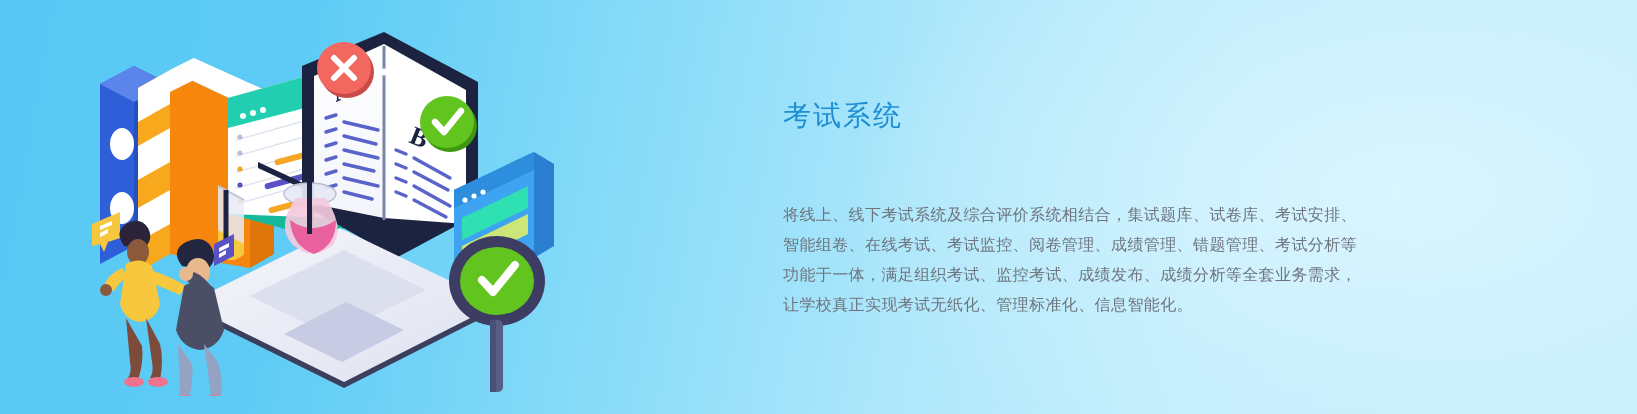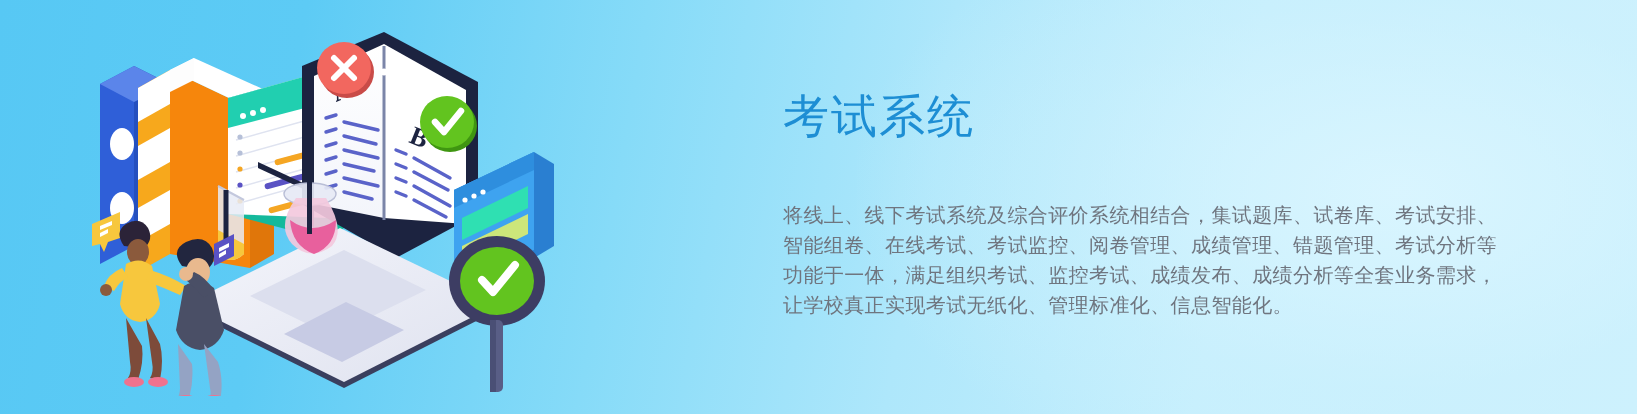--- a/index.html
+++ b/index.html
@@ -27,30 +27,30 @@
 
   
   .text-block {
     position: absolute;
     left: 783px;
     top: 88px;
     width: 720px;
   }
   .hero-title {
     margin: 0;
-    font-size: 46px;
+    font-size: 28px;
     line-height: 56px;
     font-weight: 400;
     color: #1d8ed4;
     letter-spacing: 2px;
   }
   .hero-desc {
     margin: 0;
     padding-top: 56px;
-    font-size: 20px;
+    font-size: 16px;
     line-height: 30px;
     color: #6f757f;
     letter-spacing: 0.4px;
     white-space: pre-line;
   }
 
   
   .illus {
     position: absolute;
     left: 78px;

